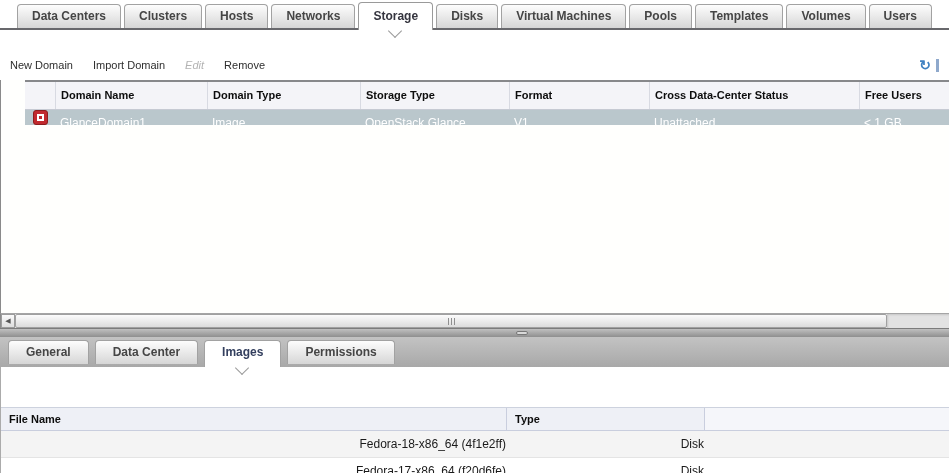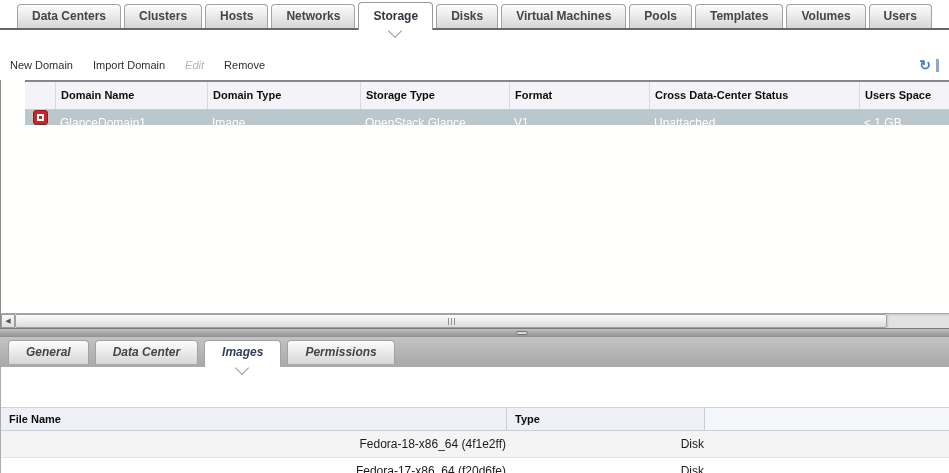--- a/index.html
+++ b/index.html
@@ -144,21 +144,20 @@
     width: 12px; height: 4px;
     background: #d9d9d9; border: 1px solid #777; border-radius: 2px;
   }
 
   
   .detail-tabbar {
     height: 30px; flex: none;
     display: flex; align-items: flex-end;
     gap: 6px; padding: 4px 0 0 8px;
     background: linear-gradient(#c3c3c3, #a8a8a8);
-    font-style: italic;
   }
   .detail-tabbar .tab { flex: 0 0 auto; padding: 0 17px; height: 24px; margin-bottom: 3px; }
   .detail-tabbar .tab.active {
     height: 27px; margin-bottom: 0; z-index: 2;
     background: #ffffff; border-bottom: none;
     color: #333f5e;
   }
 
   
   .detail-content {
@@ -227,21 +226,21 @@
   </div>
 
   <div class="grid-area">
     <div class="g-header">
         <div class="cell iconcol"></div>
         <div class="cell">Domain Name</div>
         <div class="cell">Domain Type</div>
         <div class="cell">Storage Type</div>
         <div class="cell">Format</div>
         <div class="cell">Cross Data-Center Status</div>
-        <div class="cell">Users Space</div>
+        <div class="cell">Free Users</div>
       </div>
     <div id="storage-body">
         <div class="g-row selected">
           <div class="cell iconcol">
             <span class="sd-icon">
               <span class="sd-inner"></span>
             </span>
           </div>
           <div class="cell">GlanceDomain1</div>
           <div class="cell">Image</div>

